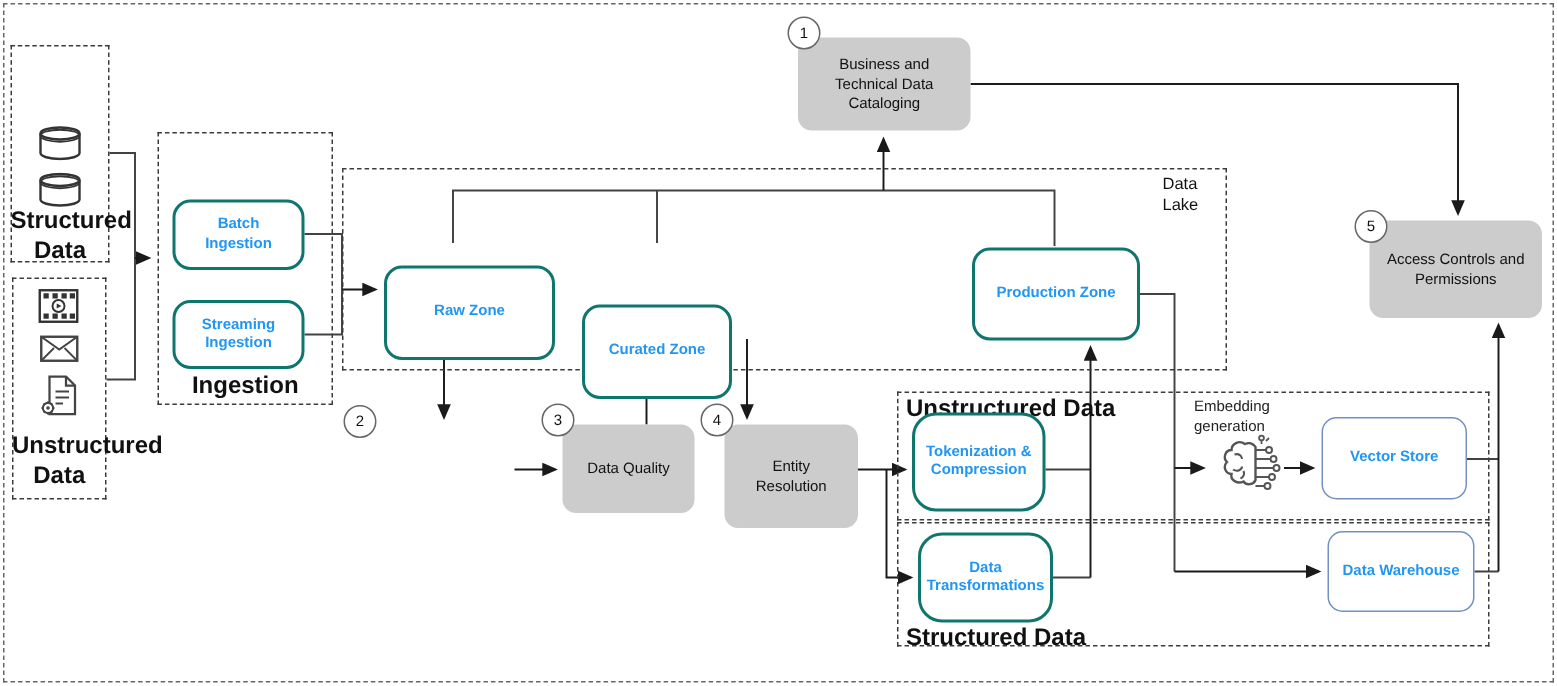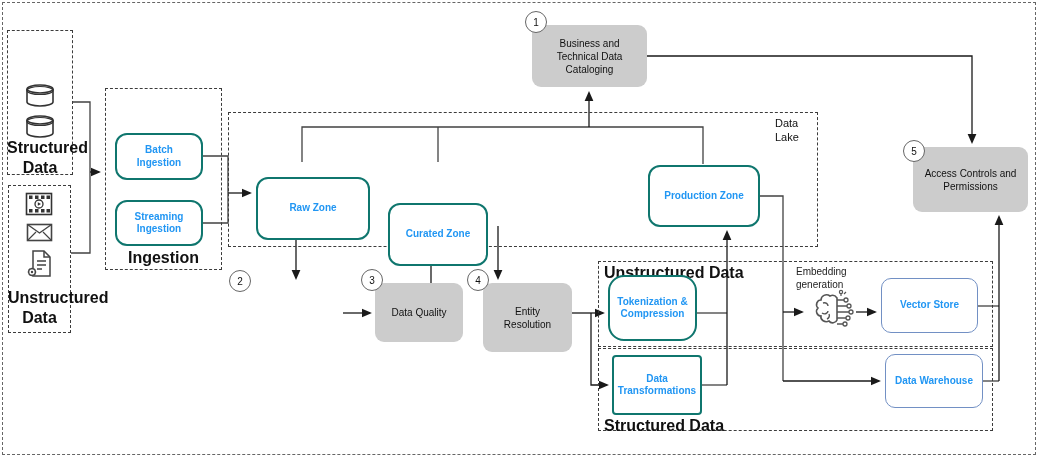--- a/index.html
+++ b/index.html
@@ -151,21 +151,21 @@
   <div class="badge" style="left:467px;top:269px;">4</div>
 
   <div class="node dashed" style="left:598px;top:261px;width:395px;height:86px;"></div>
   <div class="zonelabel" style="left:604px;top:263px;text-align:left;">Unstructured Data</div>
   <div class="node bluebox" style="left:608px;top:275px;width:89px;height:66px;border-radius:16px;">
       <span>Tokenization &amp; Compression</span>
     </div>
 
   <div class="node dashed" style="left:598px;top:348px;width:395px;height:83px;"></div>
   <div class="zonelabel" style="left:604px;top:416px;text-align:left;">Structured Data</div>
-  <div class="node bluebox" style="left:612px;top:355px;width:90px;height:60px;border-radius:4px;">
+  <div class="node bluebox" style="left:612px;top:355px;width:90px;height:60px;border-radius:16px;">
       <span>Data Transformations</span>
     </div>
 
   <div class="plain" style="left:796px;top:266px;width:62px;">Embedding generation</div>
   <svg class="icon" style="position:absolute;left:808px;top:288px;z-index:2;" width="48" height="48" viewBox="0 0 48 48">
     <path d="M22,8 c-4,-3 -9,0 -9,4 c-4,0 -6,5 -3,8 c-3,3 -1,8 3,8 c-1,4 4,7 8,5 c2,3 7,2 8,-1 v-22 c-2,-3 -5,-3 -7,-2 z" fill="none" stroke="#555" stroke-width="1.6"></path>
     <path d="M15,15 c3,-1 5,1 5,3 M14,25 c3,2 6,0 6,-2 M19,31 c2,-1 3,-3 2,-5" fill="none" stroke="#555" stroke-width="1.4"></path>
     <path d="M29,12 h7 M29,18 h10 M29,24 h12 M29,30 h9 M29,36 h6" stroke="#555" stroke-width="1.4"></path>
     <circle cx="38" cy="12" r="2" fill="none" stroke="#555" stroke-width="1.3"></circle>
     <circle cx="41" cy="18" r="2" fill="none" stroke="#555" stroke-width="1.3"></circle>

